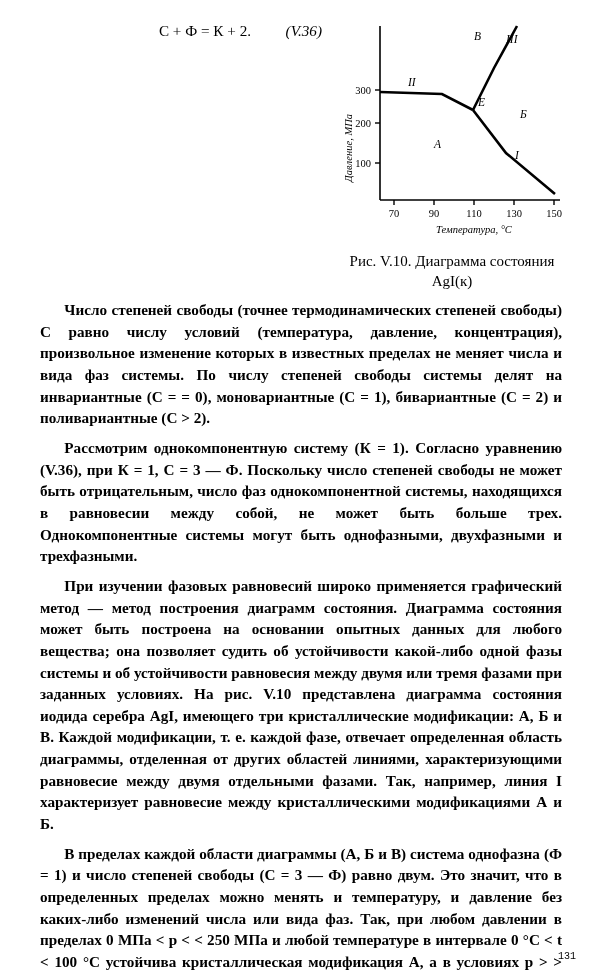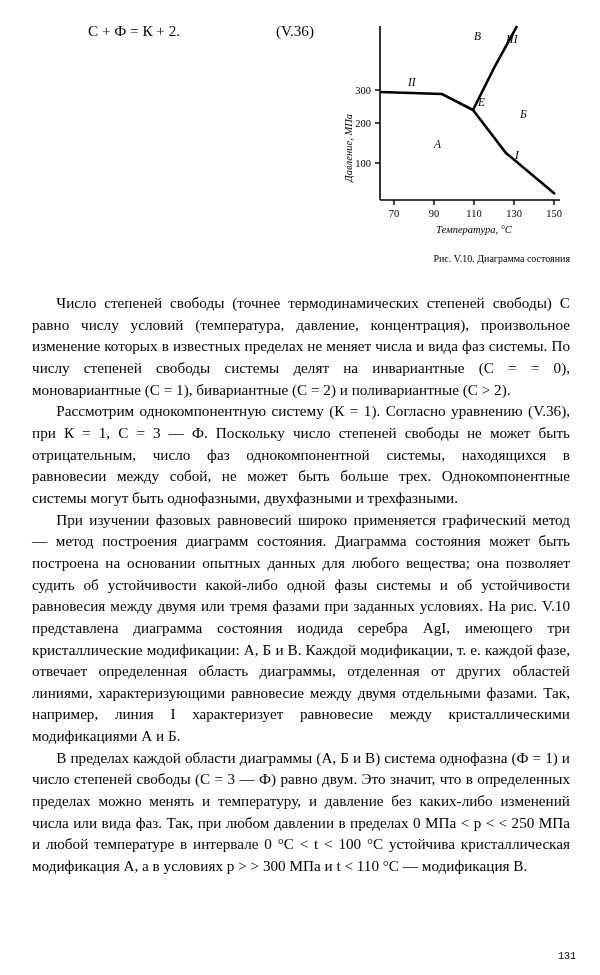--- a/index.html
+++ b/index.html
@@ -42,56 +42,58 @@
     text-align: justify;
     text-justify: inter-word;
     hyphens: manual;
   }
   .left-col p {
     margin: 0 0 0.1em 0;
     text-indent: 1.6em;
   }
   .left-col p.noindent { text-indent: 0; }
   .formula {
-    text-align: left;
+    text-align: center;
     margin: 6px 0 4px 0;
     text-indent: 0;
     font-size: 15.2px;
     position: relative;
     padding-left: 56px;
   }
   .formula .num {
     position: absolute;
-    right: 8px;
+    right: 0;
     top: 0;
+    font-style: italic;
   }
   .right-col {
     float: right;
     width: 236px;
     margin-top: 4px;
   }
   .figcaption {
-    font-size: 10px;
-    text-align: right;
+    font-size: 15px;
+    text-align: center;
     line-height: 1.3;
     margin-top: 12px;
     font-family: "Liberation Serif", serif;
   }
   .clear { clear: both; }
 
   
   .body-text {
     font-size: 15.2px;
     line-height: 1.425;
     text-align: justify;
     margin-top: 2px;
   }
   .body-text p {
-    margin: 0;
+    margin: 8px;
     text-indent: 1.6em;
+    font-weight: bold;
   }
 
   .page-number {
     position: absolute;
     right: 24px;
     bottom: 13px;
     font-size: 10px;
     font-family: Liberation Mono, monospace;
   }
 
@@ -174,20 +176,21 @@
             <text class="region-label" x="186" y="100">Б</text>
             <text class="region-label" x="140" y="22">В</text>
             <text class="region-label" x="74" y="68">II</text>
             <text class="region-label" x="172" y="25">III</text>
             <text class="region-label" x="181" y="141">I</text>
             <text class="region-label" x="144" y="88">Е</text>
           </svg>
         </div>
         <div class="figcaption">
           <div>Рис. V.10. Диаграмма состояния</div>
+          <div>AgI(к)</div>
         </div>
       </div>
 
       <div class="left-col">
         <div class="formula">
           <span>С + Ф = К + 2.</span>
           <span class="num">(V.36)</span>
         </div>
       </div>
 

